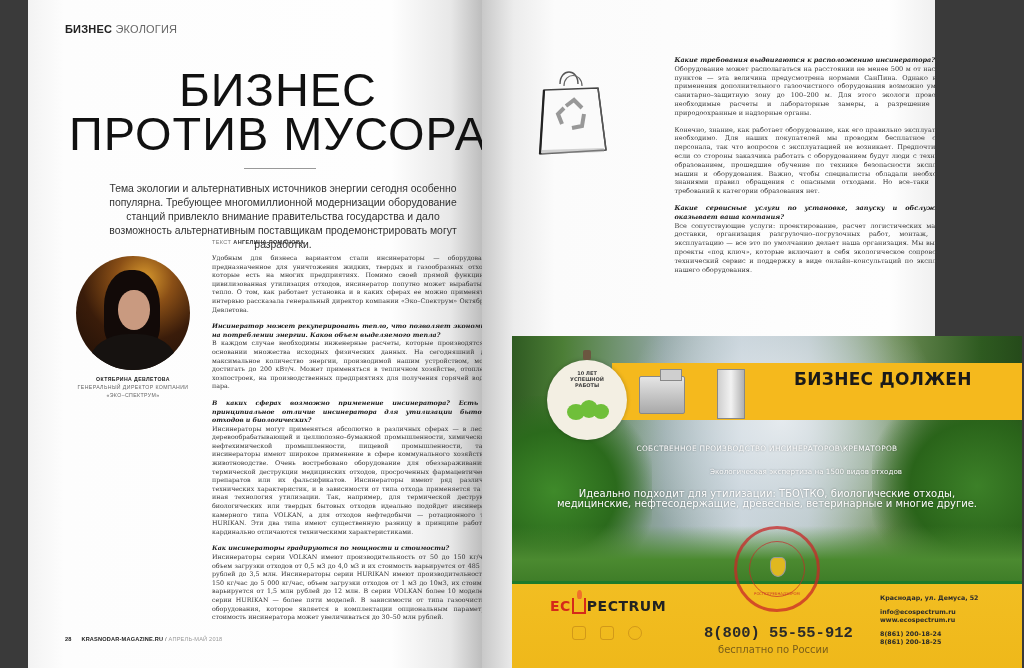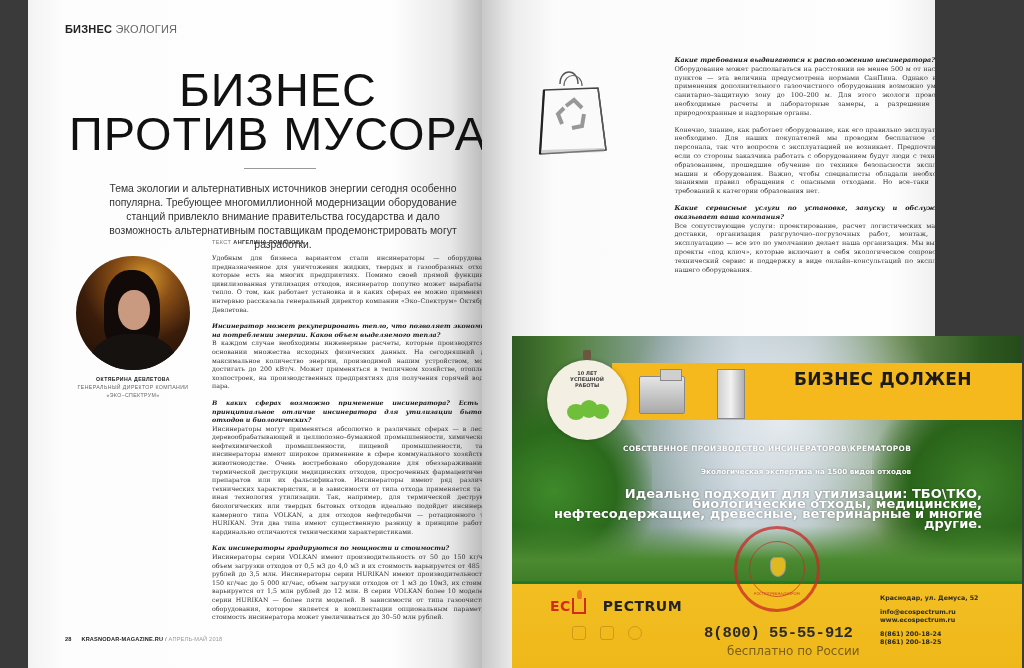--- a/index.html
+++ b/index.html
@@ -60,41 +60,41 @@
 
   .ad .badge { position: absolute; left: 35px; top: 24px; width: 80px; height: 80px; border-radius: 50%; background: #f3efe3; box-shadow: 0 0 4px rgba(0,0,0,0.25); }
   .ad .badge .tag { position: absolute; left: 36px; top: -10px; width: 8px; height: 10px; background: #6b5640; border-radius: 2px; }
   .ad .badge .txt { position: absolute; left: 0; top: 10px; width: 80px; text-align: center; font-family: "DejaVu Sans", sans-serif; font-weight: 700; font-size: 5px; line-height: 6px; color: #444; }
   .ad .badge .tree { position: absolute; border-radius: 50%; background: #6fbf3a; }
 
   .ad .machine1 { position: absolute; left: 127px; top: 40px; width: 46px; height: 38px; background: linear-gradient(to bottom, #e5e5e5, #a9a9a9); border: 1px solid #888; border-radius: 2px; }
   .ad .machine1::after { content: ""; position: absolute; left: 20px; top: -8px; width: 20px; height: 10px; background: #cfcfcf; border: 1px solid #888; }
   .ad .machine2 { position: absolute; left: 205px; top: 33px; width: 28px; height: 50px; background: linear-gradient(to right, #cfcfcf, #f2f2f2, #b0b0b0); border: 1px solid #888; }
 
-  .ad .line { position: absolute; left: 0; width: 510px; text-align: center; font-family: "DejaVu Sans", sans-serif; font-weight: 700; color: #fff; text-shadow: 0 0 2px rgba(0,0,0,0.45); }
+  .ad .line { position: absolute; left: 0; width: 510px; text-align: center; font-family: "DejaVu Sans", sans-serif; font-weight: 400; color: #fff; text-shadow: 0 0 2px rgba(0,0,0,0.45); }
   .ad .l1 { top: 108px; font-size: 7.4px; letter-spacing: 0.3px; }
   .ad .l2 { top: 131px; font-size: 7.2px; margin-left: 39px; }
-  .ad .l3 { top: 153px; font-size: 13px; line-height: 10px; padding: 0 40px; text-align: right; }
+  .ad .l3 { top: 153px; font-size: 10px; line-height: 10px; padding: 0 40px; }
 
   .ad .stamp { position: absolute; left: 222px; top: 190px; width: 86px; height: 86px; border-radius: 50%; border: 3px solid rgba(200,40,40,0.75); }
   .ad .stamp .inner { position: absolute; left: 12px; top: 12px; width: 56px; height: 56px; border-radius: 50%; border: 1.5px solid rgba(200,40,40,0.7); }
   .ad .stamp .emblem { position: absolute; left: 33px; top: 28px; width: 16px; height: 20px; background: #e0b820; border-radius: 30% 30% 50% 50%; border: 1px solid #999; }
   .ad .stamp .lbl { position: absolute; left: 0; top: 62px; width: 80px; text-align: center; font-family: "DejaVu Sans", sans-serif; font-size: 3.8px; color: rgba(200,40,40,0.85); }
 
   .ad .logo { position: absolute; left: 38px; top: 262px; font-family: "DejaVu Sans", sans-serif; font-weight: 700; font-size: 14px; letter-spacing: 0.5px; }
   .ad .logo .eco { color: #d52a1a; }
   .ad .logo .u { display: inline-block; width: 14px; height: 16px; border: 2px solid #d52a1a; border-top: none; vertical-align: -3px; margin: 0 1px; position: relative; }
   .ad .logo .u::before { content: ""; position: absolute; left: 3px; top: -8px; width: 5px; height: 9px; background: #f0702a; border-radius: 50% 50% 40% 40%; }
-  .ad .logo .spectrum { color: #222; margin-left: 16px; }
+  .ad .logo .spectrum { color: #222; }
   .ad .icons { position: absolute; left: 60px; top: 290px; display: flex; gap: 14px; }
   .ad .icons .ic { width: 14px; height: 14px; border: 1px solid rgba(180,120,20,0.5); border-radius: 3px; }
   .ad .icons .ic.c { border-radius: 50%; }
 
   .ad .phone { position: absolute; left: 192px; top: 288px; font-family: Liberation Mono, monospace; font-weight: 700; font-size: 15.5px; color: #2a2a2a; }
-  .ad .phone-sub { position: absolute; left: 215px; top: 308px; font-family: "DejaVu Sans", sans-serif; font-size: 12px; color: #7a5e1a; text-align: center; }
+  .ad .phone-sub { position: absolute; left: 206px; top: 308px; font-family: "DejaVu Sans", sans-serif; font-size: 10px; color: #7a5e1a; text-align: center; }
 
   .ad .contacts { position: absolute; left: 368px; top: 258px; font-family: "DejaVu Sans", sans-serif; font-weight: 700; font-size: 6.3px; line-height: 8px; color: #2a2a2a; }
   .ad .contacts div.gap { height: 6px; }
 </style>
 </head>
 <body>
 
 <div class="spread">
 
   <div class="page page-left">

